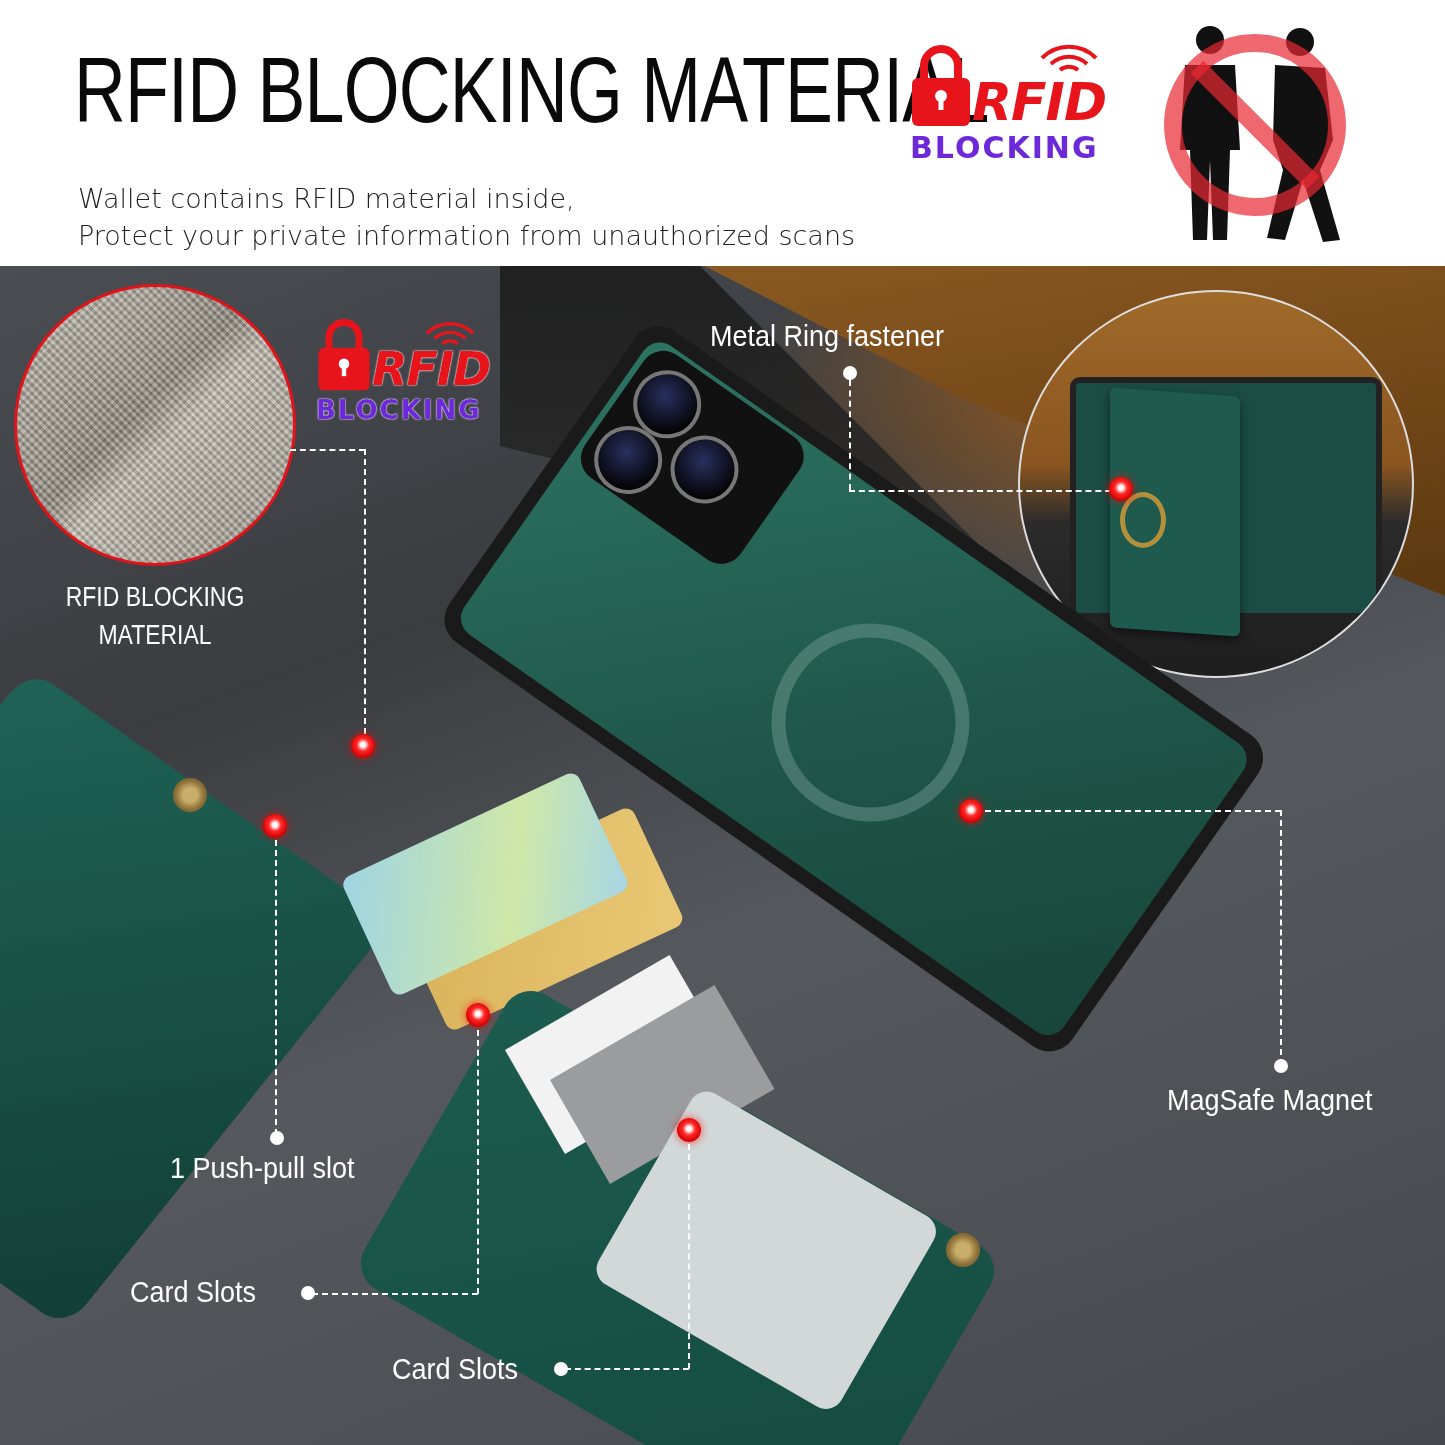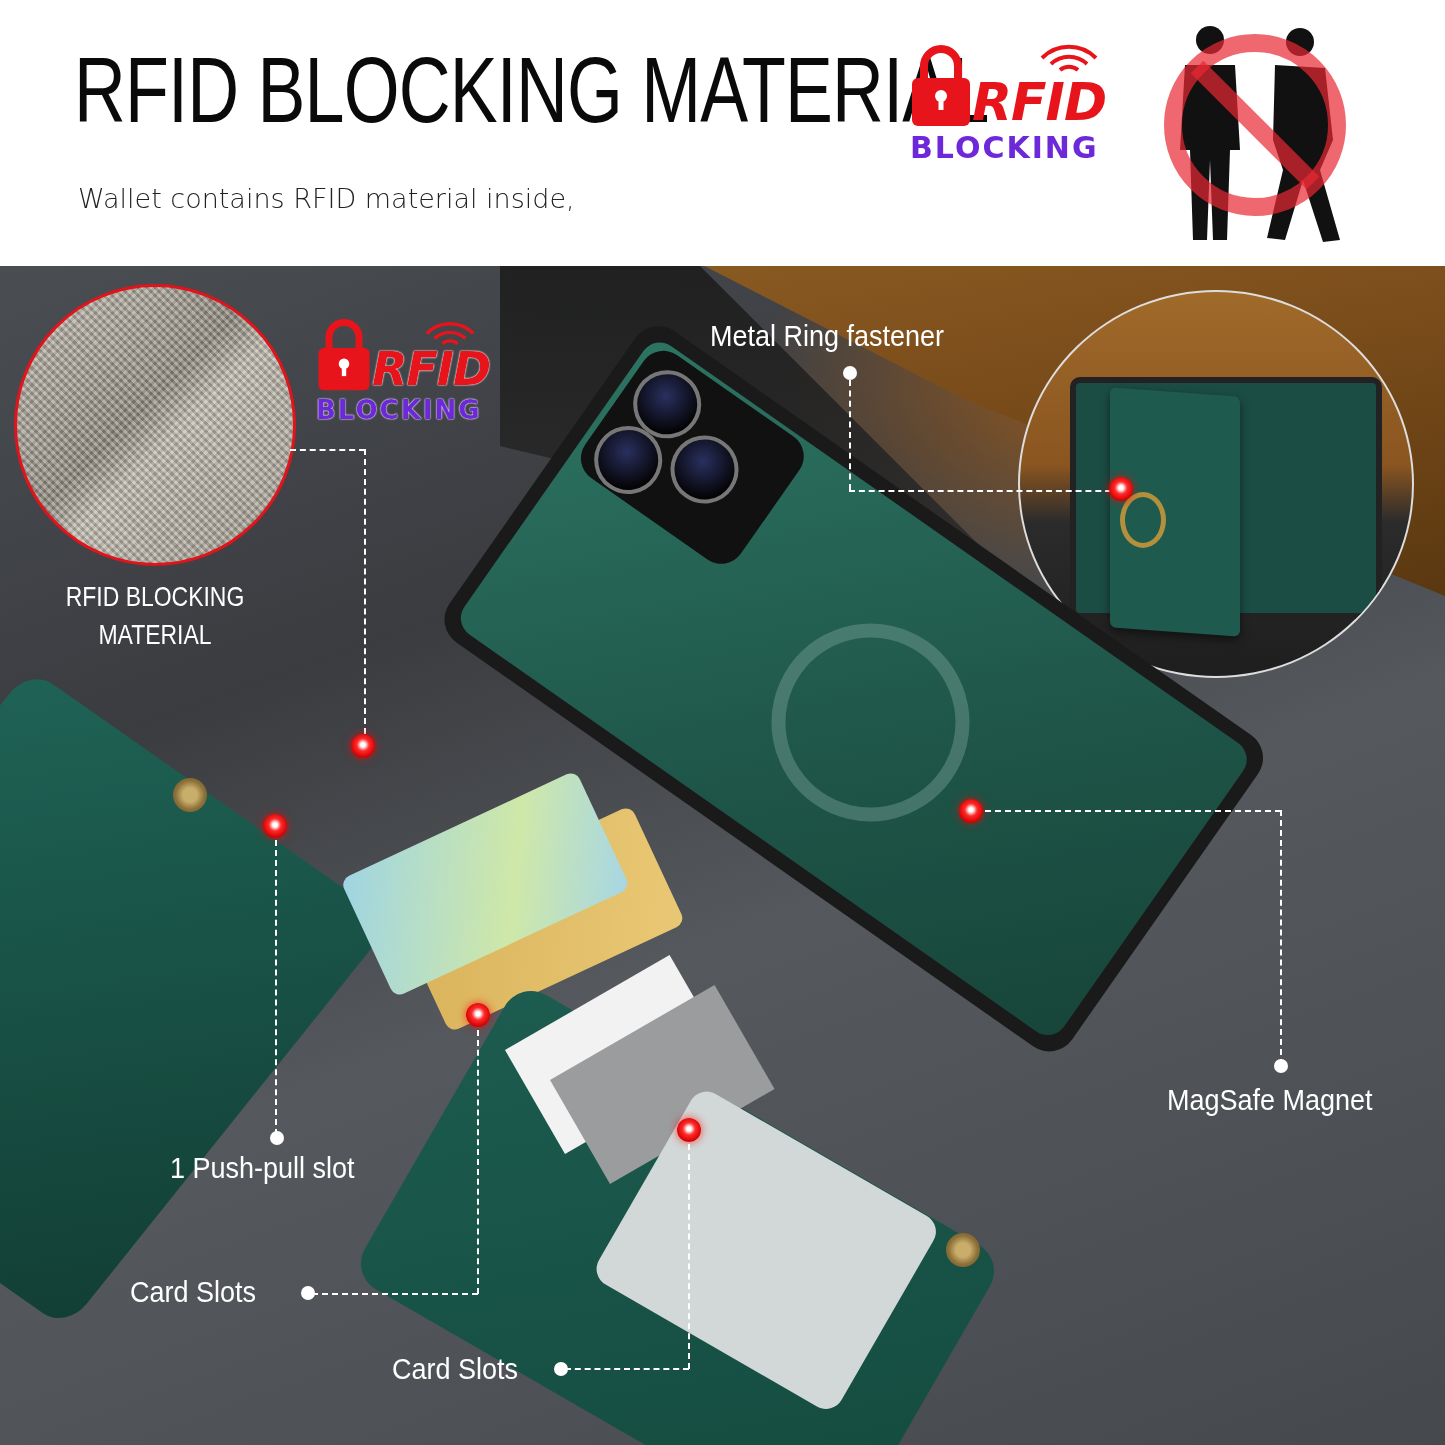--- a/index.html
+++ b/index.html
@@ -58,20 +58,21 @@
   .dash-v{position:absolute;width:0;border-left:2px dashed #fff;}
   .label{position:absolute;color:#fff;font-size:30px;line-height:36px;white-space:nowrap;transform:scaleX(.9);transform-origin:left top;}
 </style>
 </head>
 <body>
 
 <div class="header">
   <div class="title">RFID BLOCKING MATERIAL</div>
   <div class="subtitle">
     <div>Wallet contains RFID material inside,</div>
+    <div>Protect your private information from unauthorized scans</div>
   </div>
 
   <div class="rfid-badge" style="left:910px;top:44px;">
     <div class="top">
       <svg width="62" height="84" viewBox="0 0 62 84">
         <path d="M14 36 V22 a17 17 0 0 1 34 0 V36" fill="none" stroke="#e8141b" stroke-width="8"></path>
         <rect x="2" y="34" width="58" height="48" rx="6" fill="#e8141b"></rect>
         <circle cx="31" cy="52" r="6" fill="#fff"></circle>
           <rect x="28.5" y="54" width="5" height="12" fill="#fff"></rect>
       </svg>

